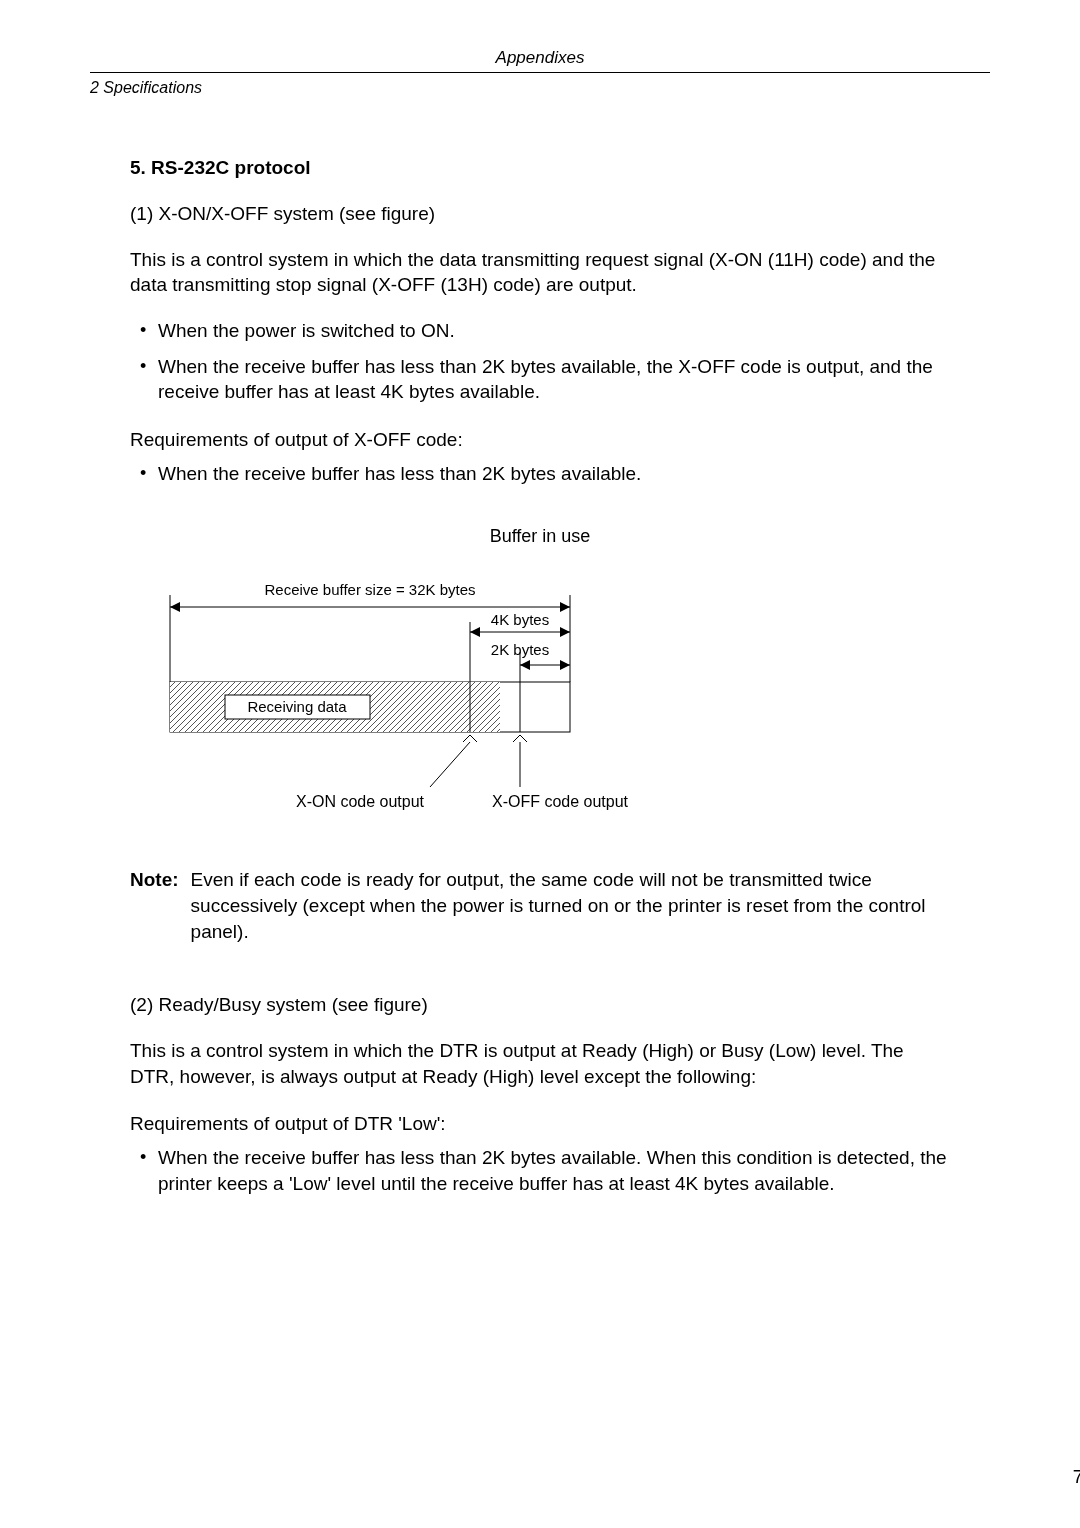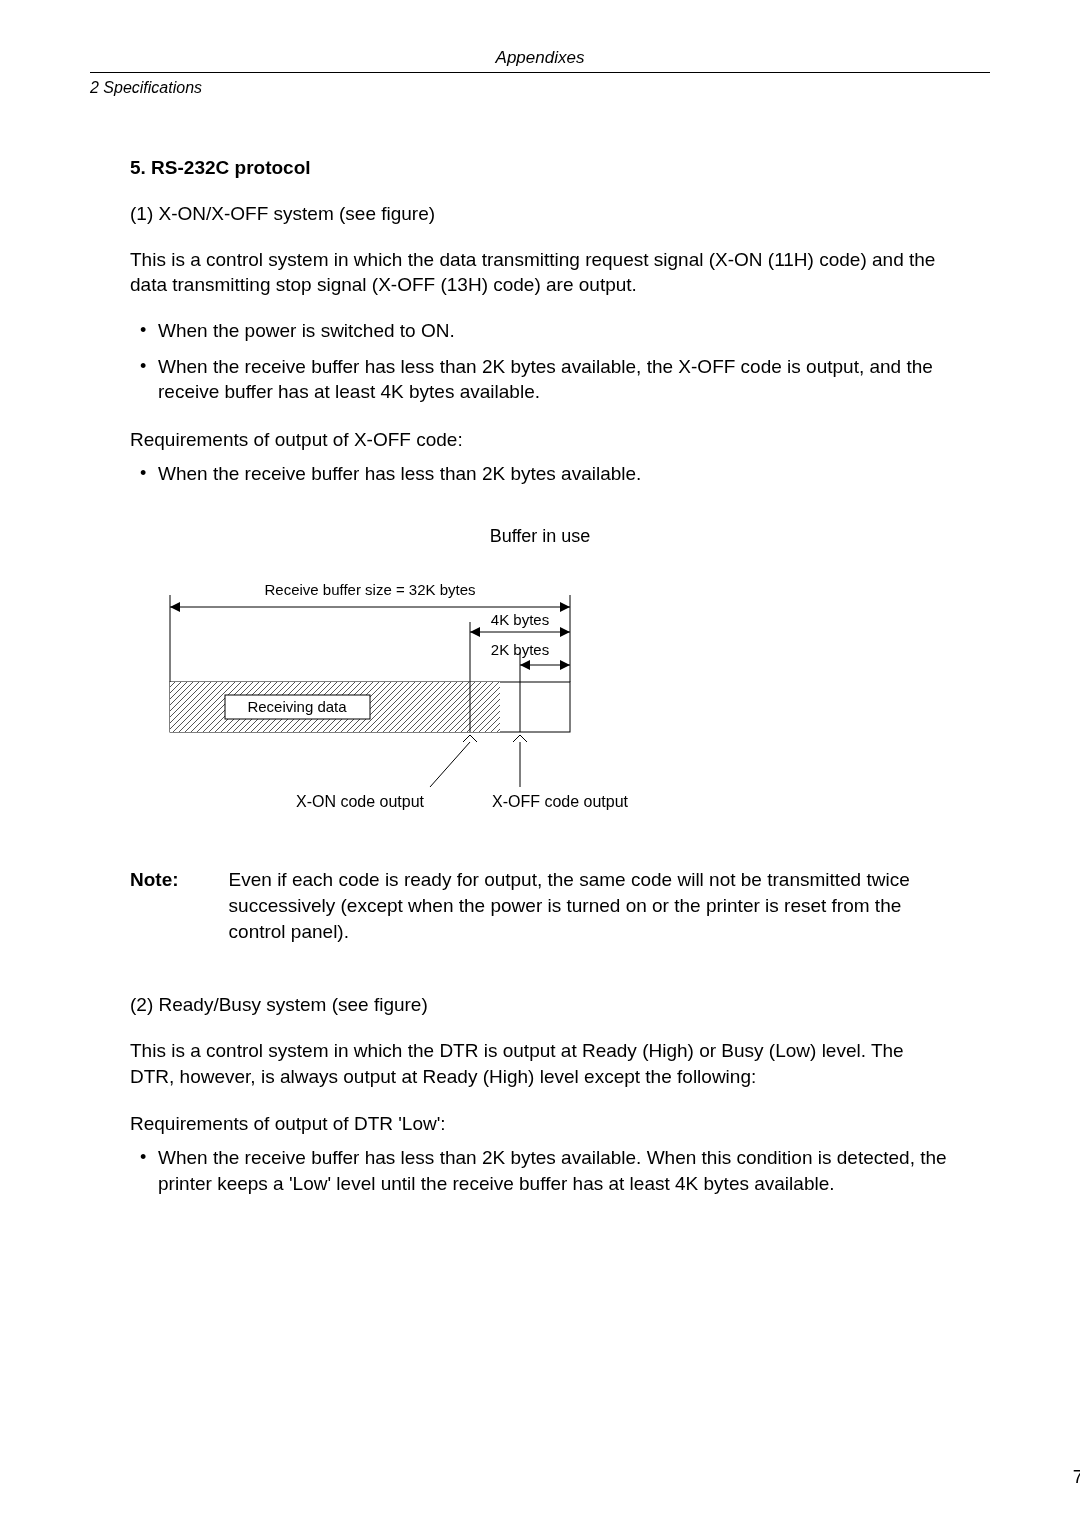--- a/index.html
+++ b/index.html
@@ -78,21 +78,20 @@
     justify-content: flex-start;
     margin-bottom: 40px;
   }
   svg.diagram { display: block; }
   .note-row {
     display: flex;
     font-size: 19px;
     line-height: 1.35;
     margin-top: 32px;
     margin-bottom: 48px;
-    gap: 38px;
   }
   .note-label {
     font-weight: bold;
     flex: 0 0 auto;
     padding-right: 12px;
     white-space: nowrap;
   }
   .note-text { flex: 1 1 auto; }
   .footer-pagenum {
     position: absolute;

